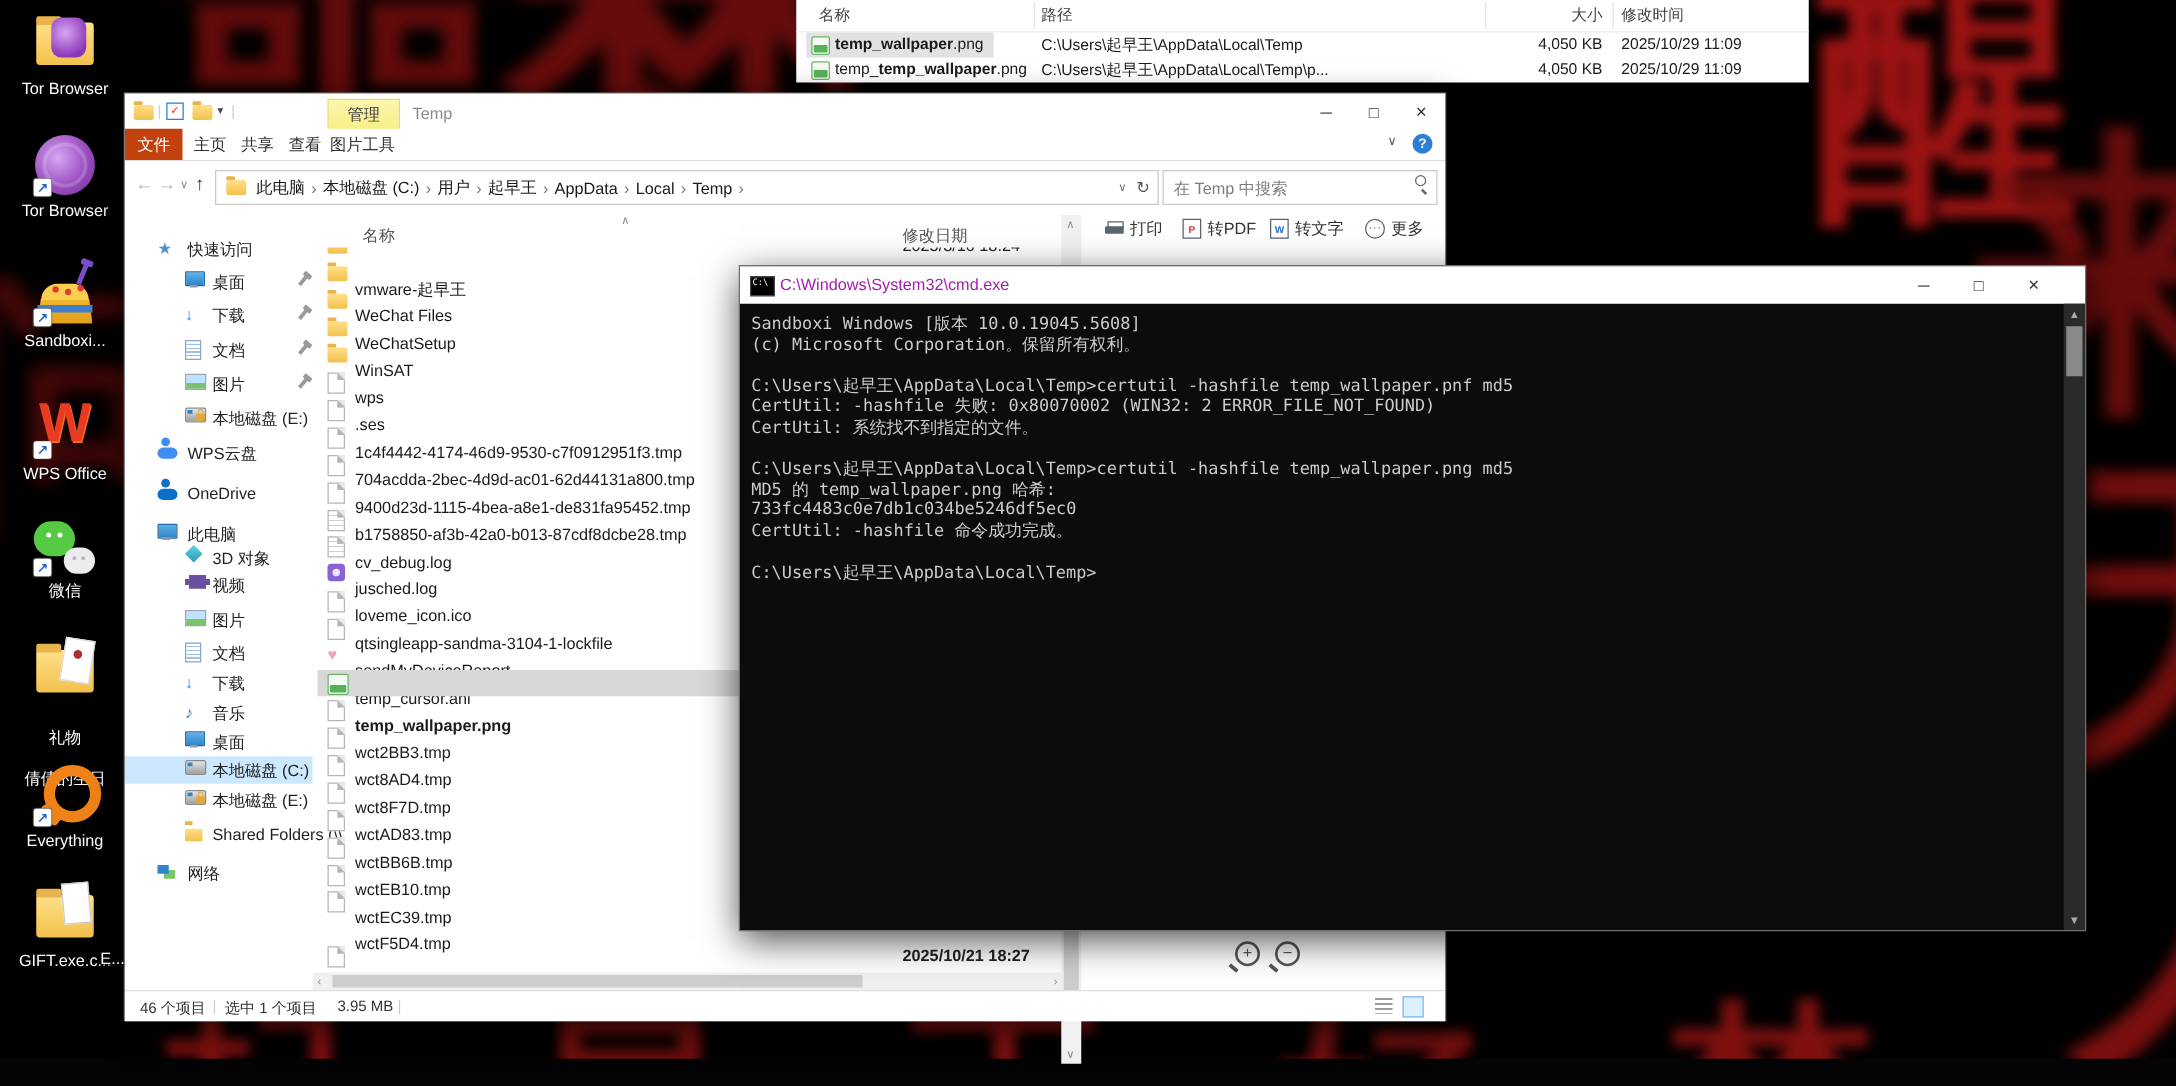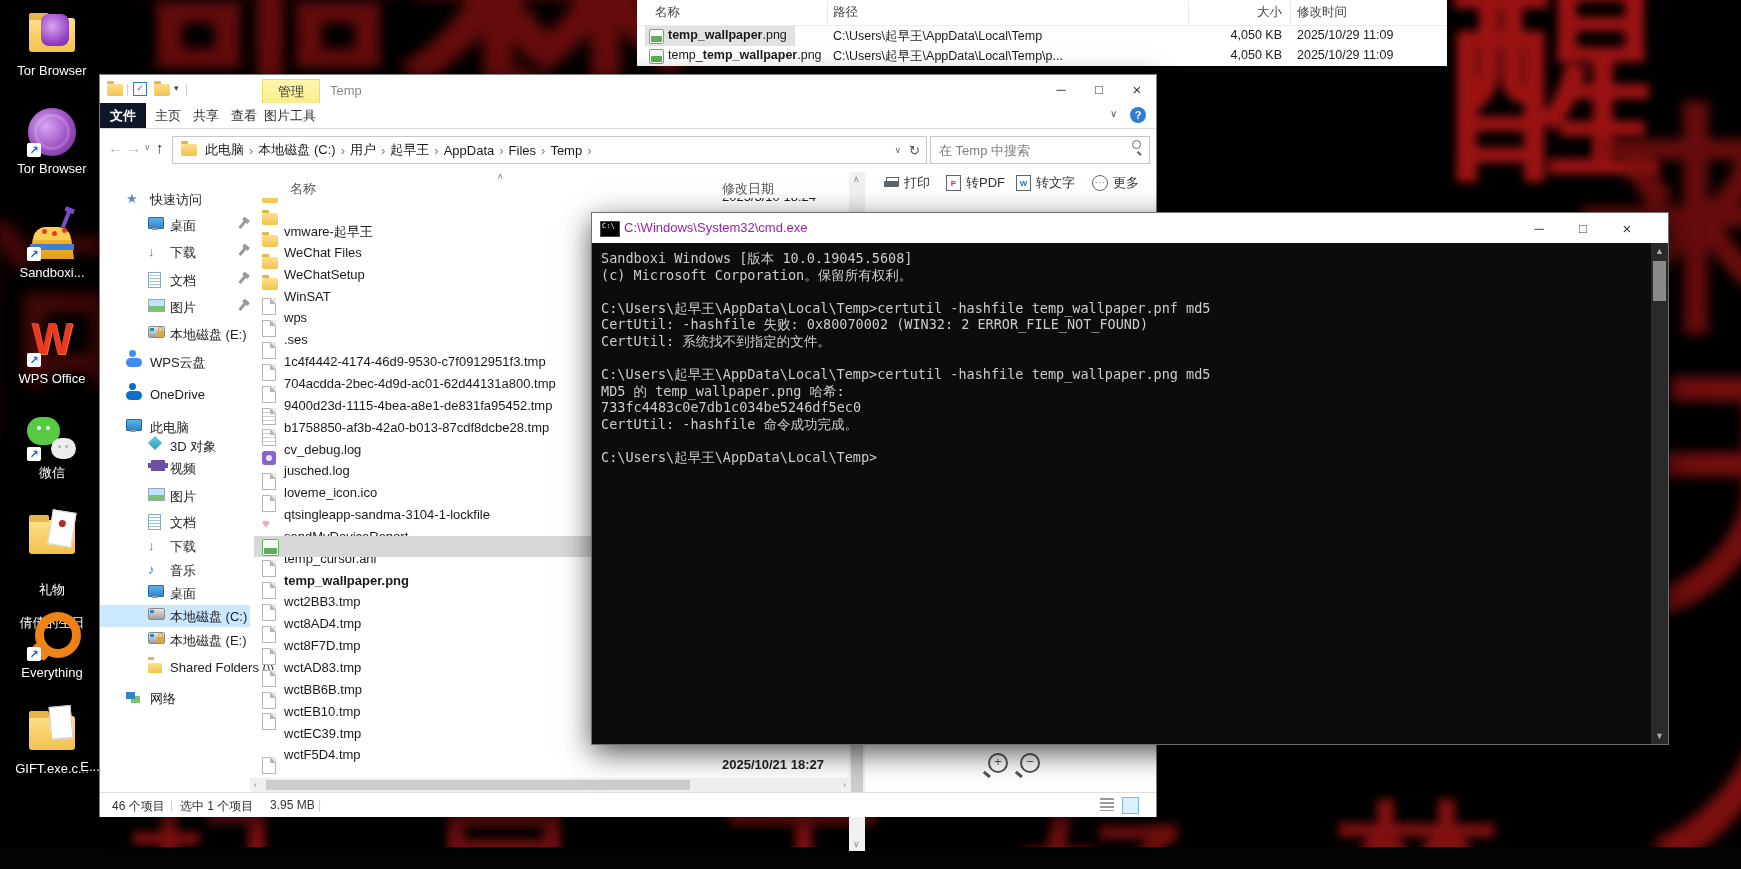--- a/index.html
+++ b/index.html
@@ -69,21 +69,21 @@
   .fi-ani{font-size:13px;color:#f1a2c0;line-height:14px;}
   
   #explorer{position:absolute;left:100px;top:75px;width:1056px;height:741px;background:#fff;
     box-shadow:0 0 0 1px #7e7e7e,0 6px 24px rgba(0,0,0,.65);font-size:13px;color:#1a1a1a;}
   .titlebar-glyph{position:absolute;color:#444;font-size:12px;}
   .win-ctl{position:absolute;width:38px;height:26px;display:flex;align-items:center;justify-content:center;color:#333;font-size:13px;}
   #manage-tab{position:absolute;left:162px;top:4px;width:56px;height:24px;background:linear-gradient(#fdf6ae,#f8ee86);
     border:1px solid #e8dc6e;border-bottom:none;display:flex;align-items:center;justify-content:center;color:#3c3c3c;}
   #explorer-title{position:absolute;left:230px;top:8px;color:#8a8a8a;}
   .ribbon-tab{position:absolute;top:0;height:25px;display:flex;align-items:center;justify-content:center;color:#333;}
-  .tab-file{background:#0f172a;color:#fff !important;font-weight:bold;}
+  .tab-file{background:#c2410c;color:#fff !important;}
   .crumb{margin:0 2px;white-space:nowrap;}
   .crumb-sep{color:#777;margin:0 3px;}
   .tbtn{position:absolute;display:flex;align-items:center;gap:5px;color:#333;}
   .ic-print{position:relative;width:15px;height:12px;}
   .ic-print::before{content:"";position:absolute;left:2px;top:0;width:11px;height:4px;background:#fff;border:1px solid #5a6570;}
   .ic-print::after{content:"";position:absolute;left:0;top:4px;width:15px;height:6px;background:#5a6570;border-radius:1px;}
   .ic-doc{position:relative;width:13px;height:14px;background:#fff;border:1px solid #5a6570;font-size:8px;font-weight:700;
     display:flex;align-items:center;justify-content:center;}
   .ic-more{width:14px;height:14px;border:1px solid #666;border-radius:50%;color:#666;font-size:9px;line-height:12px;text-align:center;letter-spacing:.5px;}
   .sb-item{position:absolute;left:0;width:150px;height:22px;display:flex;align-items:center;}
@@ -286,21 +286,21 @@
             <span class="crumb">此电脑</span>
             <span class="crumb-sep">›</span>
             <span class="crumb">本地磁盘 (C:)</span>
             <span class="crumb-sep">›</span>
             <span class="crumb">用户</span>
             <span class="crumb-sep">›</span>
             <span class="crumb">起早王</span>
             <span class="crumb-sep">›</span>
             <span class="crumb">AppData</span>
             <span class="crumb-sep">›</span>
-            <span class="crumb">Files</span>
+            <span class="crumb">Local</span>
             <span class="crumb-sep">›</span>
             <span class="crumb">Temp</span>
             <span class="crumb-sep">›</span>
           </div>
         <span style="color:#666;font-size:9px;margin:0 8px;">∨</span>
         <span style="color:#555;font-size:13px;margin-right:6px;">↻</span>
       </div>
       <div class="abs" style="left:830px;top:7px;width:218px;height:26px;border:1px solid #c8c8c8;background:#fff;">
         <span style="position:absolute;left:8px;top:5px;color:#7d7d7d;">在 Temp 中搜索</span>
         <span style="position:absolute;right:8px;top:3px;">

